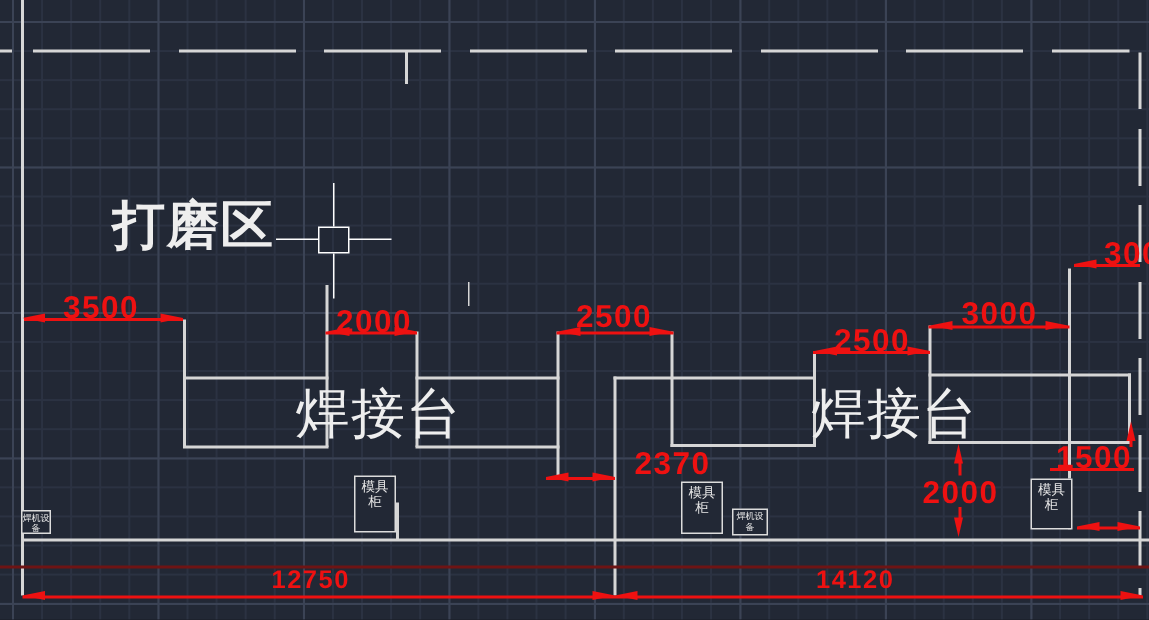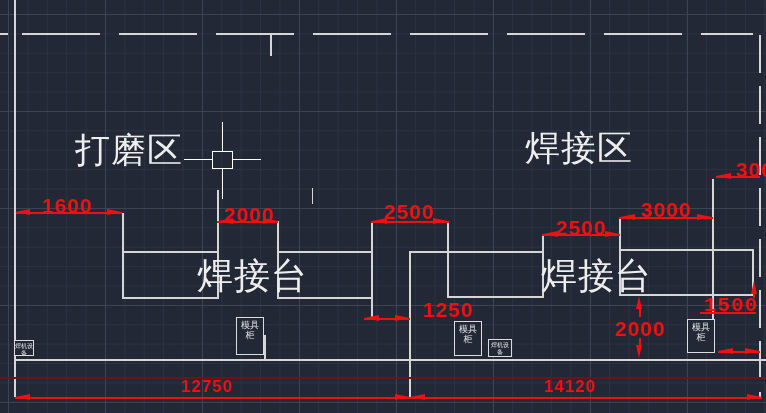--- a/index.html
+++ b/index.html
@@ -68,60 +68,59 @@
   <div class="wl" style="left:447px;top:296px;width:97px;height:2px;"></div>
   <div class="wl" style="left:542px;top:234px;width:2px;height:64px;"></div>
 
   <div class="wl" style="left:619px;top:217px;width:2px;height:79px;"></div>
   <div class="wl" style="left:619px;top:249px;width:135px;height:2px;"></div>
   <div class="wl" style="left:619px;top:294px;width:135px;height:2px;"></div>
   <div class="wl" style="left:712px;top:179px;width:2px;height:174px;"></div>
   <div class="wl" style="left:752px;top:249px;width:2px;height:47px;"></div>
   <div class="wl" style="left:264px;top:335px;width:2px;height:25px;"></div>
 
-  <div class="blabel" style="left:75px;top:127px;">打磨区</div>
-  <div class="blabel" style="left:525px;top:125px;">焊接区</div>
+  <div class="blabel" style="left:75px;top:127px;font-weight:bold;">打磨区</div>
   <div class="blabel" style="left:197px;top:252px;font-size:36px;">焊接台</div>
   <div class="blabel" style="left:541px;top:252px;font-size:36px;">焊接台</div>
 
   <div class="rl" style="left:16px;top:212px;width:106px;height:2px;"></div>
   <div class="ar ar-l" style="left:15px;top:209px;"></div>
   <div class="ar ar-r" style="left:107px;top:209px;"></div>
-  <div class="dim" style="left:42px;top:194px;">1600</div>
+  <div class="dim" style="left:42px;top:194px;">3500</div>
 
   <div class="rl" style="left:217px;top:221px;width:61px;height:2px;"></div>
   <div class="ar ar-l" style="left:218px;top:218px;"></div>
   <div class="ar ar-r" style="left:263px;top:218px;"></div>
   <div class="dim" style="left:224px;top:203px;">2000</div>
 
   <div class="rl" style="left:371px;top:221px;width:78px;height:2px;"></div>
   <div class="ar ar-l" style="left:372px;top:218px;"></div>
   <div class="ar ar-r" style="left:433px;top:218px;"></div>
   <div class="dim" style="left:384px;top:200px;">2500</div>
 
   <div class="rl" style="left:364px;top:318px;width:46px;height:2px;"></div>
   <div class="ar ar-l" style="left:364px;top:315px;"></div>
   <div class="ar ar-r" style="left:395px;top:315px;"></div>
-  <div class="dim" style="left:423px;top:298px;">1250</div>
+  <div class="dim" style="left:423px;top:298px;">2370</div>
 
   <div class="rl" style="left:542px;top:234px;width:78px;height:2px;"></div>
   <div class="ar ar-l" style="left:543px;top:231px;"></div>
   <div class="ar ar-r" style="left:605px;top:231px;"></div>
   <div class="dim" style="left:556px;top:216px;">2500</div>
 
   <div class="rl" style="left:619px;top:217px;width:94px;height:2px;"></div>
   <div class="ar ar-l" style="left:620px;top:214px;"></div>
   <div class="ar ar-r" style="left:697px;top:214px;"></div>
   <div class="dim" style="left:641px;top:198px;">3000</div>
 
   <div class="rl" style="left:716px;top:176px;width:44px;height:2px;"></div>
   <div class="ar ar-l" style="left:716px;top:173px;"></div>
   <div class="dim" style="left:736px;top:158px;">300</div>
 
-  <div class="dim" style="left:704px;top:294px;font-family:Liberation Mono, monospace;">1500</div>
+  <div class="dim" style="left:704px;top:294px;">1500</div>
   <div class="rl" style="left:700px;top:312px;width:56px;height:2px;"></div>
   <div class="ar ar-u" style="left:751px;top:281px;"></div>
   <div class="rl" style="left:753px;top:292px;width:2px;height:6px;"></div>
 
   <div class="ar ar-u" style="left:636px;top:296px;"></div>
   <div class="rl" style="left:639px;top:308px;width:2px;height:9px;"></div>
   <div class="dim" style="left:615px;top:317px;">2000</div>
   <div class="rl" style="left:639px;top:338px;width:2px;height:8px;"></div>
   <div class="ar ar-d" style="left:636px;top:345px;"></div>
 

